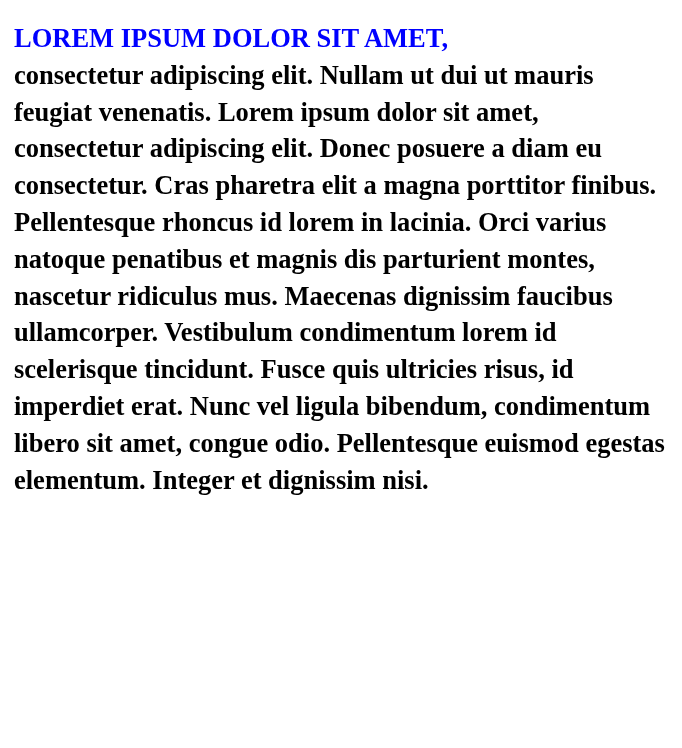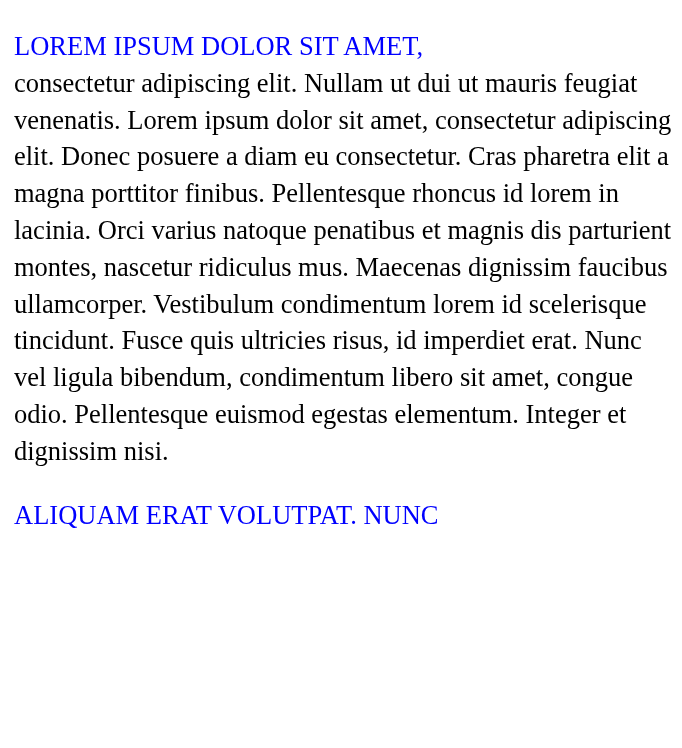--- a/index.html
+++ b/index.html
@@ -6,38 +6,39 @@
       margin: 0;
       padding: 0;
       background: #ffffff;
     }
     body {
       width: 682px;
       height: 748px;
       overflow: hidden;
     }
     .content {
-      padding: 28px 10px 0 14px;
+      padding: 20px 10px 0 14px;
       font-family: "Liberation Serif", "DejaVu Serif", serif;
       font-size: 26.5px;
       line-height: 36.8px;
       color: #000000;
+      font-weight: bold;
     }
     .para {
       margin: 0 0 27px 0;
     }
     .lead {
       color: #0000ff;
       text-transform: uppercase;
     }
   </style>
 </head>
 <body>
 
 <div class="content">
   <p class="para">
     <span class="lead">LOREM IPSUM DOLOR SIT AMET,</span><br>
     <span class="body">consectetur adipiscing elit. Nullam ut dui ut mauris feugiat venenatis. Lorem ipsum dolor sit amet, consectetur adipiscing elit. Donec posuere a diam eu consectetur. Cras pharetra elit a magna porttitor finibus. Pellentesque rhoncus id lorem in lacinia. Orci varius natoque penatibus et magnis dis parturient montes, nascetur ridiculus mus. Maecenas dignissim faucibus ullamcorper. Vestibulum condimentum lorem id scelerisque tincidunt. Fusce quis ultricies risus, id imperdiet erat. Nunc vel ligula bibendum, condimentum libero sit amet, congue odio. Pellentesque euismod egestas elementum. Integer et dignissim nisi.</span>
   </p>
   <p class="para">
-    <span class="lead">ALIQUAM ERAT VOLUTPAT. NUNC</span><br>
+    <br>
   </p>
 </div>
 
 </body></html>

